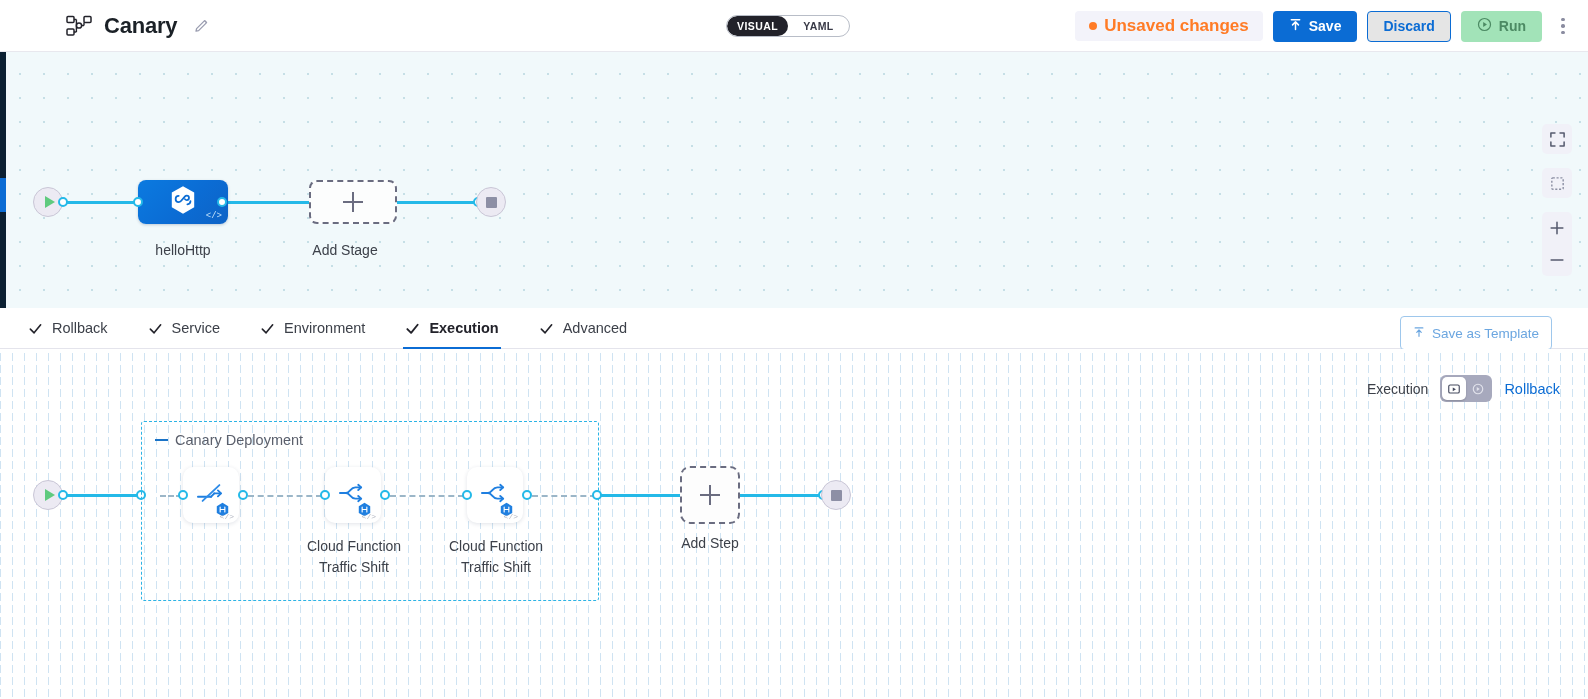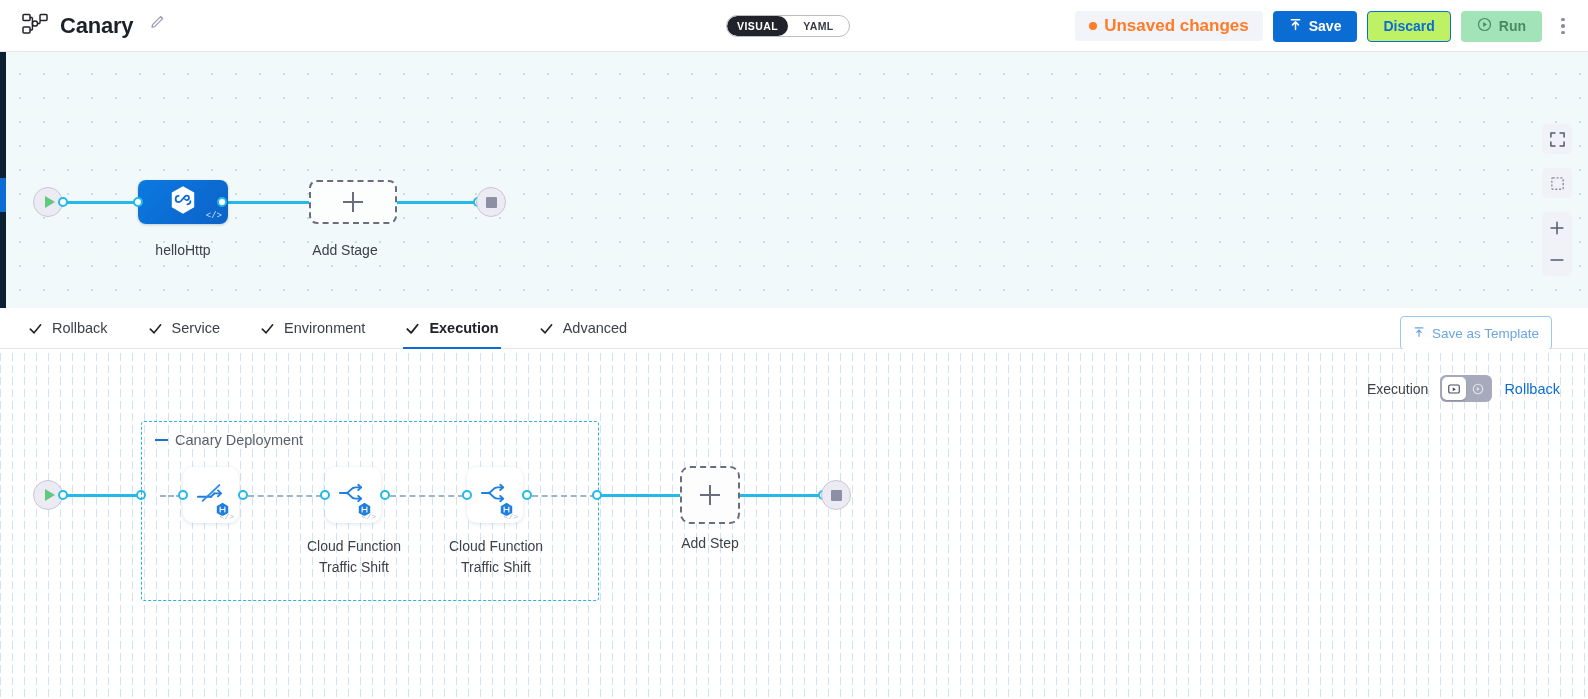--- a/index.html
+++ b/index.html
@@ -11,21 +11,21 @@
   }
   body { position: relative; }
 
   
   .header {
     position: absolute; top: 0; left: 0; width: 1588px; height: 52px;
     background: #ffffff;
     border-bottom: 1px solid #e8e8ee;
     display: flex; align-items: center;
   }
-  .hdr-left { display: flex; align-items: flex-start; padding-left: 22px; gap: 12px; }
+  .hdr-left { display: flex; align-items: center; padding-left: 22px; gap: 12px; margin-left: 44px; }
   .pipeline-glyph { width: 26px; height: 22px; display: block; }
   .pipeline-title {
     font-size: 22px; font-weight: bold; color: #1b2127; letter-spacing: -.2px;
   }
   .edit-pencil { width: 18px; height: 18px; display: block; margin-left: 4px; cursor: pointer; }
 
   .mode-toggle {
     position: absolute; left: 726px; top: 15px;
     width: 124px; height: 22px; border-radius: 11px;
     border: 1px solid #b8bdc7; background: #ffffff;
@@ -46,21 +46,21 @@
     height: 30px; padding: 0 14px; border-radius: 4px;
     background: #f3f3fa; color: #ff7b26; font-size: 17px; font-weight: bold;
     display: flex; align-items: center; gap: 7px;
   }
   .unsaved .dot { width: 8px; height: 8px; border-radius: 50%; background: #ff7b26; display: block; }
   .btn {
     height: 31px; padding: 0 15px; border-radius: 4px; font-size: 14px; font-weight: bold;
     display: flex; align-items: center; gap: 7px; cursor: pointer; border: 1px solid transparent;
   }
   .btn-save { background: #0b6cd4; color: #fff; }
-  .btn-discard { background: #bef264; color: #0b6cd4; border-color: #0b6cd4; }
+  .btn-discard { background: #e5e5e5; color: #0b6cd4; border-color: #0b6cd4; }
   .btn-run { background: #a2e3b8; color: #4c8a63; }
   .kebab { width: 22px; height: 30px; display: flex; flex-direction: column;
            align-items: center; justify-content: center; gap: 3px; cursor: pointer; }
   .kebab i { width: 3.5px; height: 3.5px; border-radius: 50%; background: #8a8ca0; display: block; }
 
   
   .canvas-top {
     position: absolute; top: 52px; left: 0; width: 1588px; height: 256px;
     background-color: #f1f9fb;
     background-image: radial-gradient(#c6dfe6 1px, transparent 1.1px);

